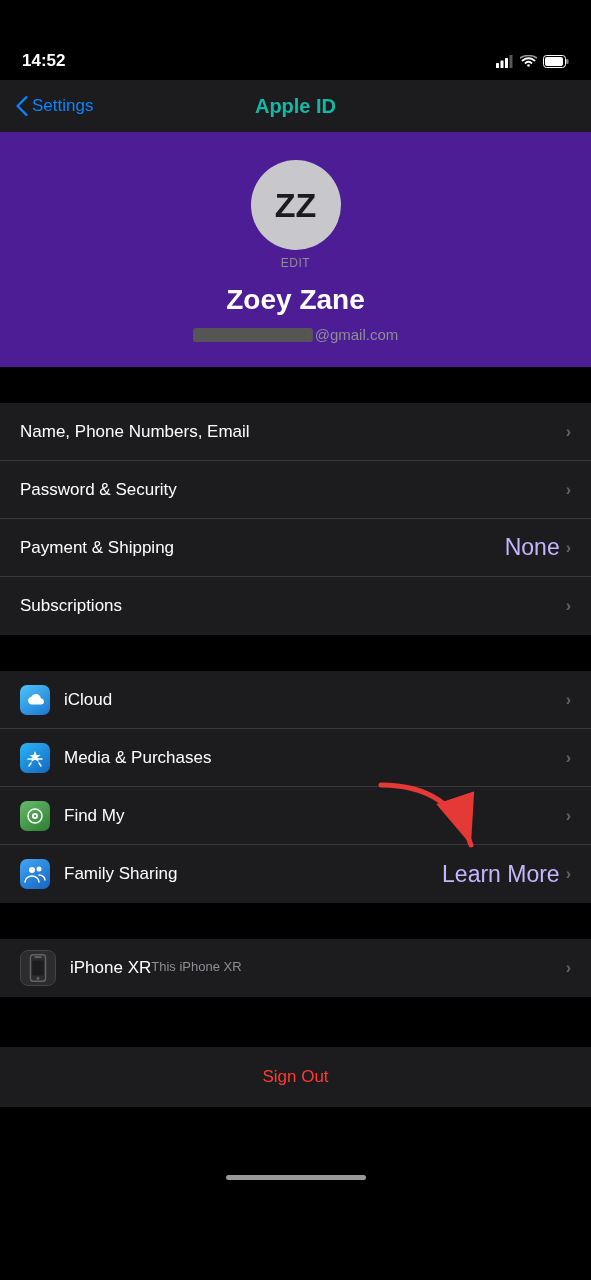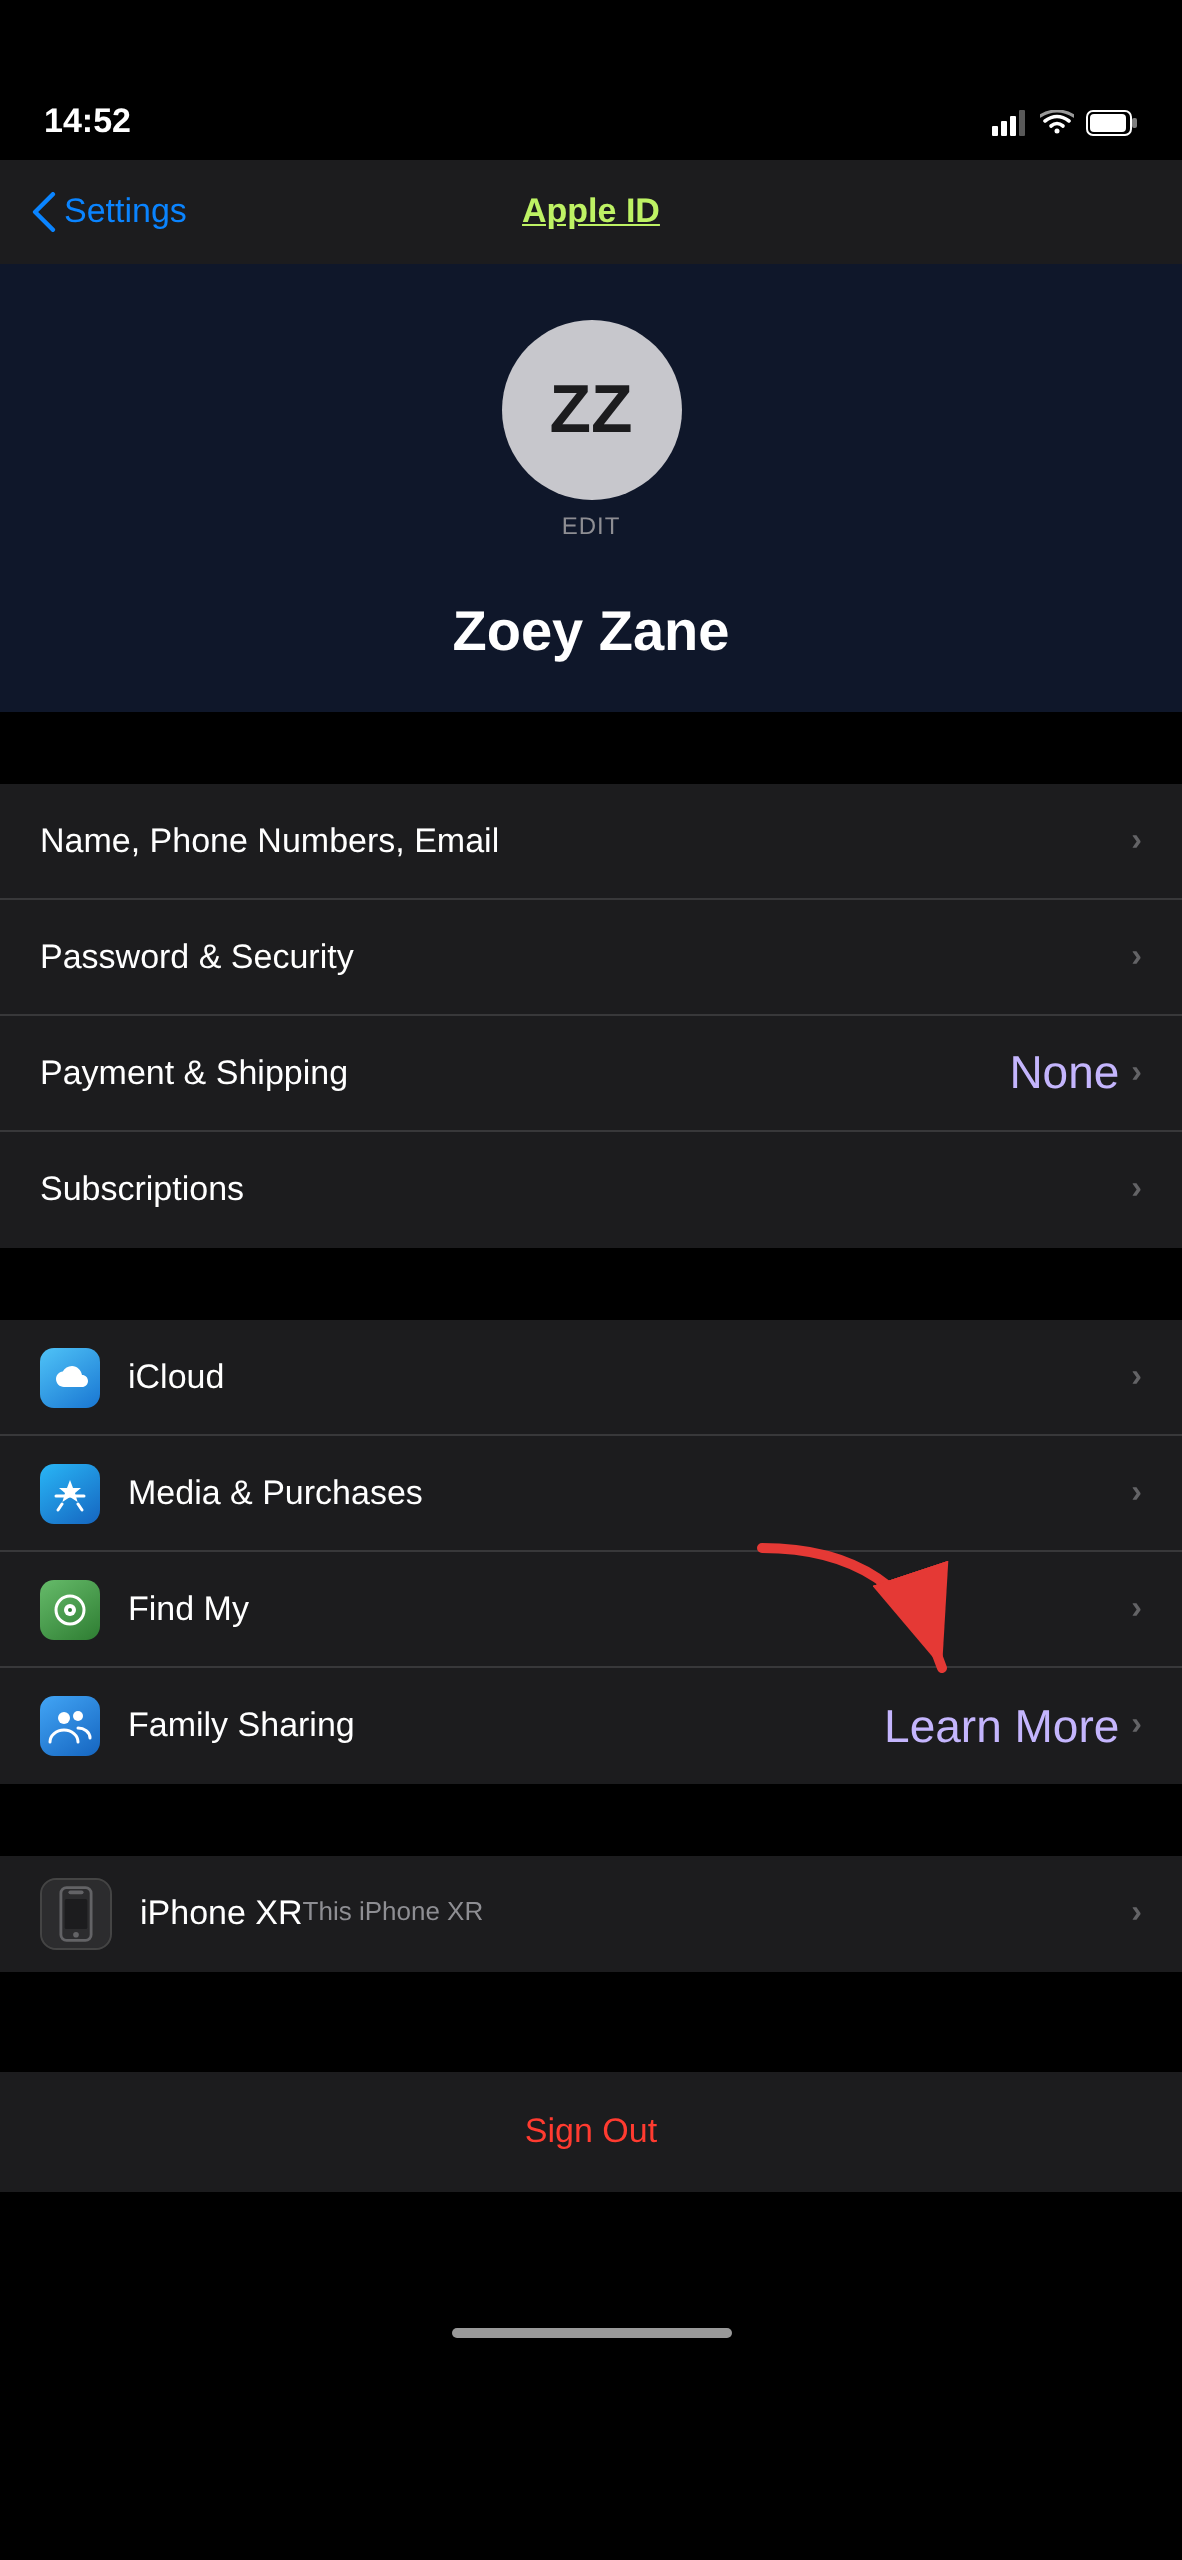--- a/index.html
+++ b/index.html
@@ -51,34 +51,33 @@
       gap: 4px;
       color: #0a84ff;
       font-size: 17px;
       cursor: pointer;
     }
     .nav-back svg {
       width: 12px;
       height: 20px;
     }
     .nav-title {
-      font-size: 17px;
+      font-size: 20px;
       font-weight: 600;
-      color: #bef264;
-      text-decoration: underline;
+      color: #14b8a6;
     }
 
     
     .profile-section {
-      background: #0f172a;
+      background: #4c1d95;
       display: flex;
       flex-direction: column;
       align-items: center;
       padding: 28px 20px 24px;
-      gap: 26px;
+      gap: 10px;
     }
     .avatar-container {
       display: flex;
       flex-direction: column;
       align-items: center;
       gap: 6px;
     }
     .avatar {
       width: 90px;
       height: 90px;
@@ -283,20 +282,24 @@
   </div>
   <span class="nav-title">Apple ID</span>
 </div>
 
 <div class="profile-section">
   <div class="avatar-container">
     <div class="avatar">ZZ</div>
     <span class="edit-label">EDIT</span>
   </div>
   <div class="profile-name">Zoey Zane</div>
+  <div class="profile-email">
+    <span class="email-blur"></span>
+      <span>@gmail.com</span>
+  </div>
 </div>
 
 <div class="section-gap"></div>
 
 <div class="settings-group">
   <div class="settings-row">
     <div class="row-left">
       <span class="row-label">Name, Phone Numbers, Email</span>
     </div>
     <div class="row-right">

